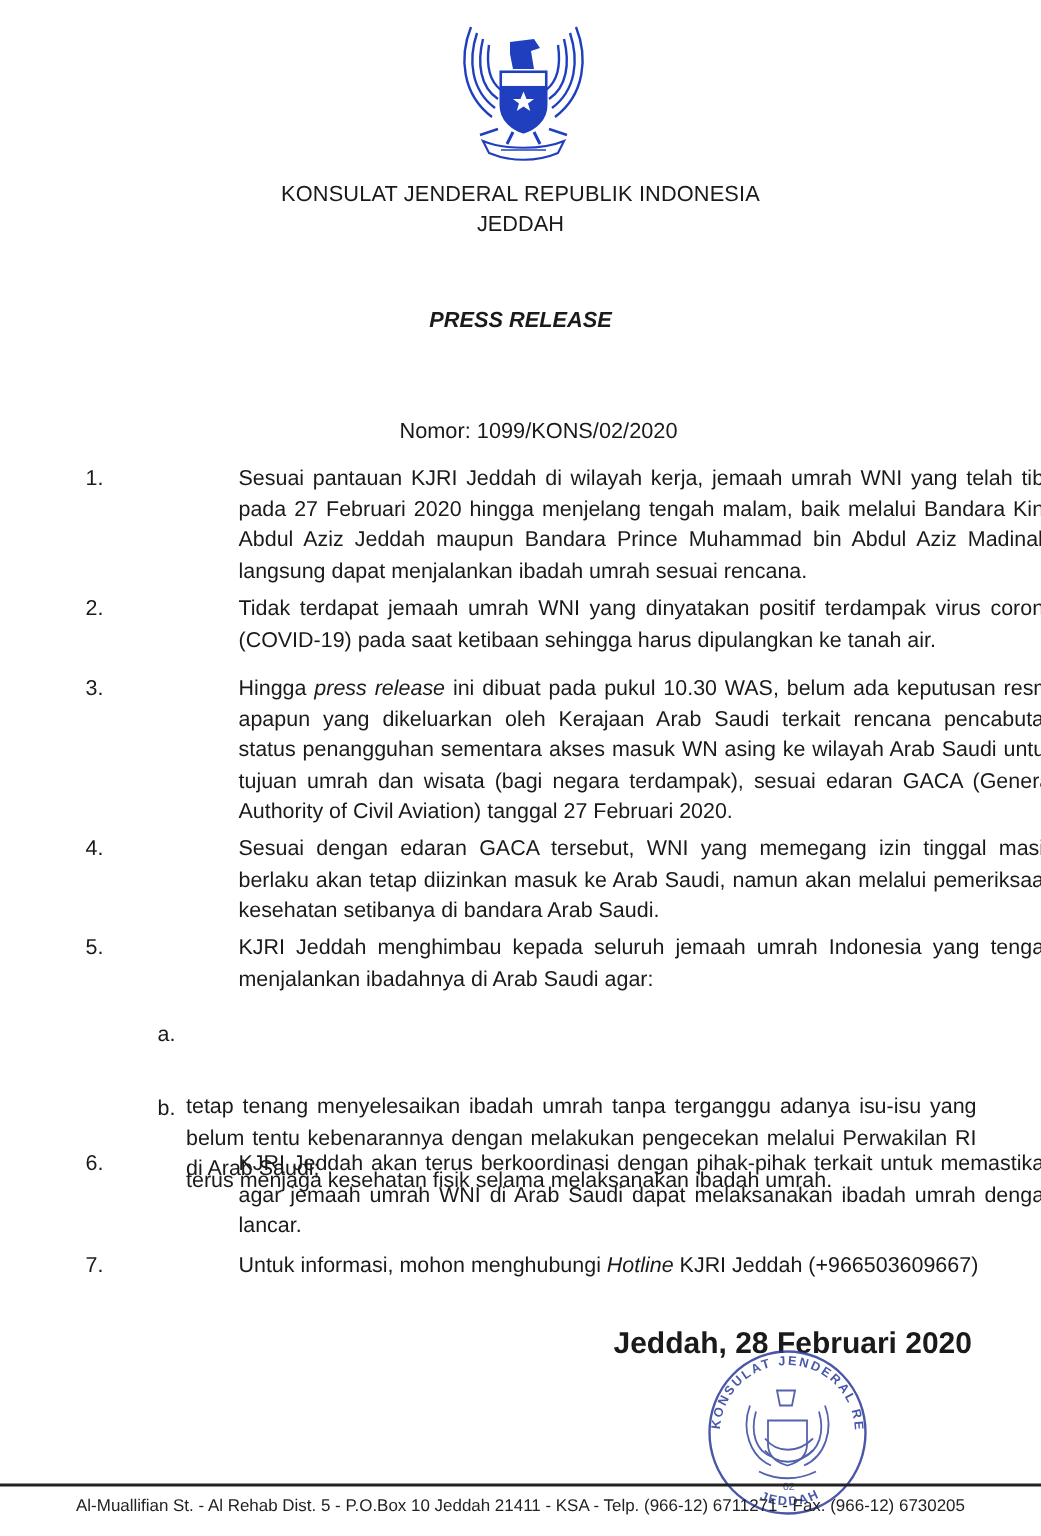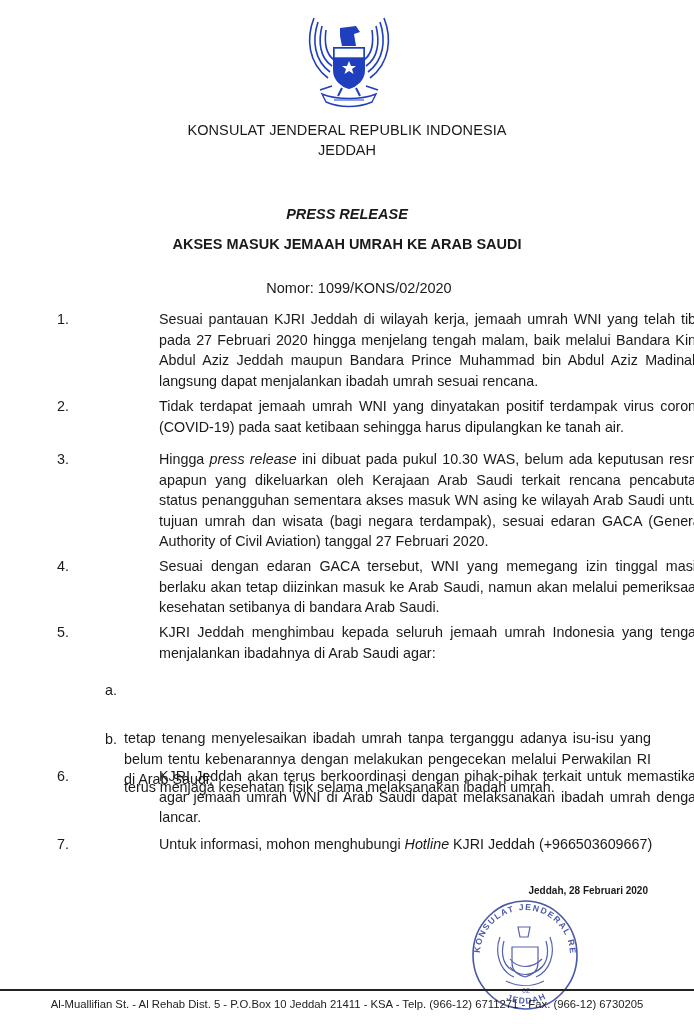--- a/index.html
+++ b/index.html
@@ -29,21 +29,21 @@
     font-size: 14.5px;
   }
   .item { position: absolute; left: 0; width: 694px; font-size: 14.3px; line-height: 20.5px; }
   .item .num { position: absolute; left: 57px; top: 0; }
   .item .body { position: absolute; left: 119px; width: 545px; text-align: justify; margin-left: 40px; }
   .item .body.last-left { text-align-last: left; }
   .sub { position: absolute; font-size: 14.3px; line-height: 20.5px; }
   .sub .letter { position: absolute; left: 0; top: 0; }
   .sub .text { position: absolute; left: 19px; width: 527px; text-align: justify; margin-top: 48px; }
   .signoff {
-    position: absolute; right: 46px; top: 885px; font-size: 10px; font-weight: bold;
+    position: absolute; right: 46px; top: 885px; font-size: 20px; font-weight: bold;
   }
   .stamp { position: absolute; left: 466px; top: 897px; width: 118px; height: 116px; }
   .footer-rule { position: absolute; left: 0; top: 989px; width: 694px; height: 1.5px; background: #222; }
   .footer-text {
     position: absolute; left: 0; width: 694px; top: 998px; text-align: center;
     font-size: 11.3px; color: #222;
   }
   i { font-style: italic; }
 </style>
 </head>
@@ -79,21 +79,20 @@
     <path d="M22 86 C36 92 62 92 76 86 L72 94 C58 100 40 100 26 94 Z" fill="#ffffff" stroke="#1f3fbf" stroke-width="1.4"></path>
     <path d="M34 92 L64 92" stroke="#1f3fbf" stroke-width="1"></path>
   </svg>
 </div>
 
 <div class="org-name">KONSULAT JENDERAL REPUBLIK INDONESIA</div>
 <div class="org-city">JEDDAH</div>
 
 <div class="press-release">PRESS RELEASE</div>
 <div class="title">
-  <div>AKSES MASUK JEMAAH UMRAH KE ARAB SAUDI</div>
 </div>
 <div class="nomor">Nomor: 1099/KONS/02/2020</div>
 
 <div class="item" style="top:309px;">
   <span class="num">1.</span>
   <div class="body">Sesuai pantauan KJRI Jeddah di wilayah kerja, jemaah umrah WNI yang telah tiba pada 27 Februari 2020 hingga menjelang tengah malam, baik melalui Bandara King Abdul Aziz Jeddah maupun Bandara Prince Muhammad bin Abdul Aziz Madinah, langsung dapat menjalankan ibadah umrah sesuai rencana.</div>
 </div>
 
 <div class="item" style="top:396px;">
   <span class="num">2.</span>

